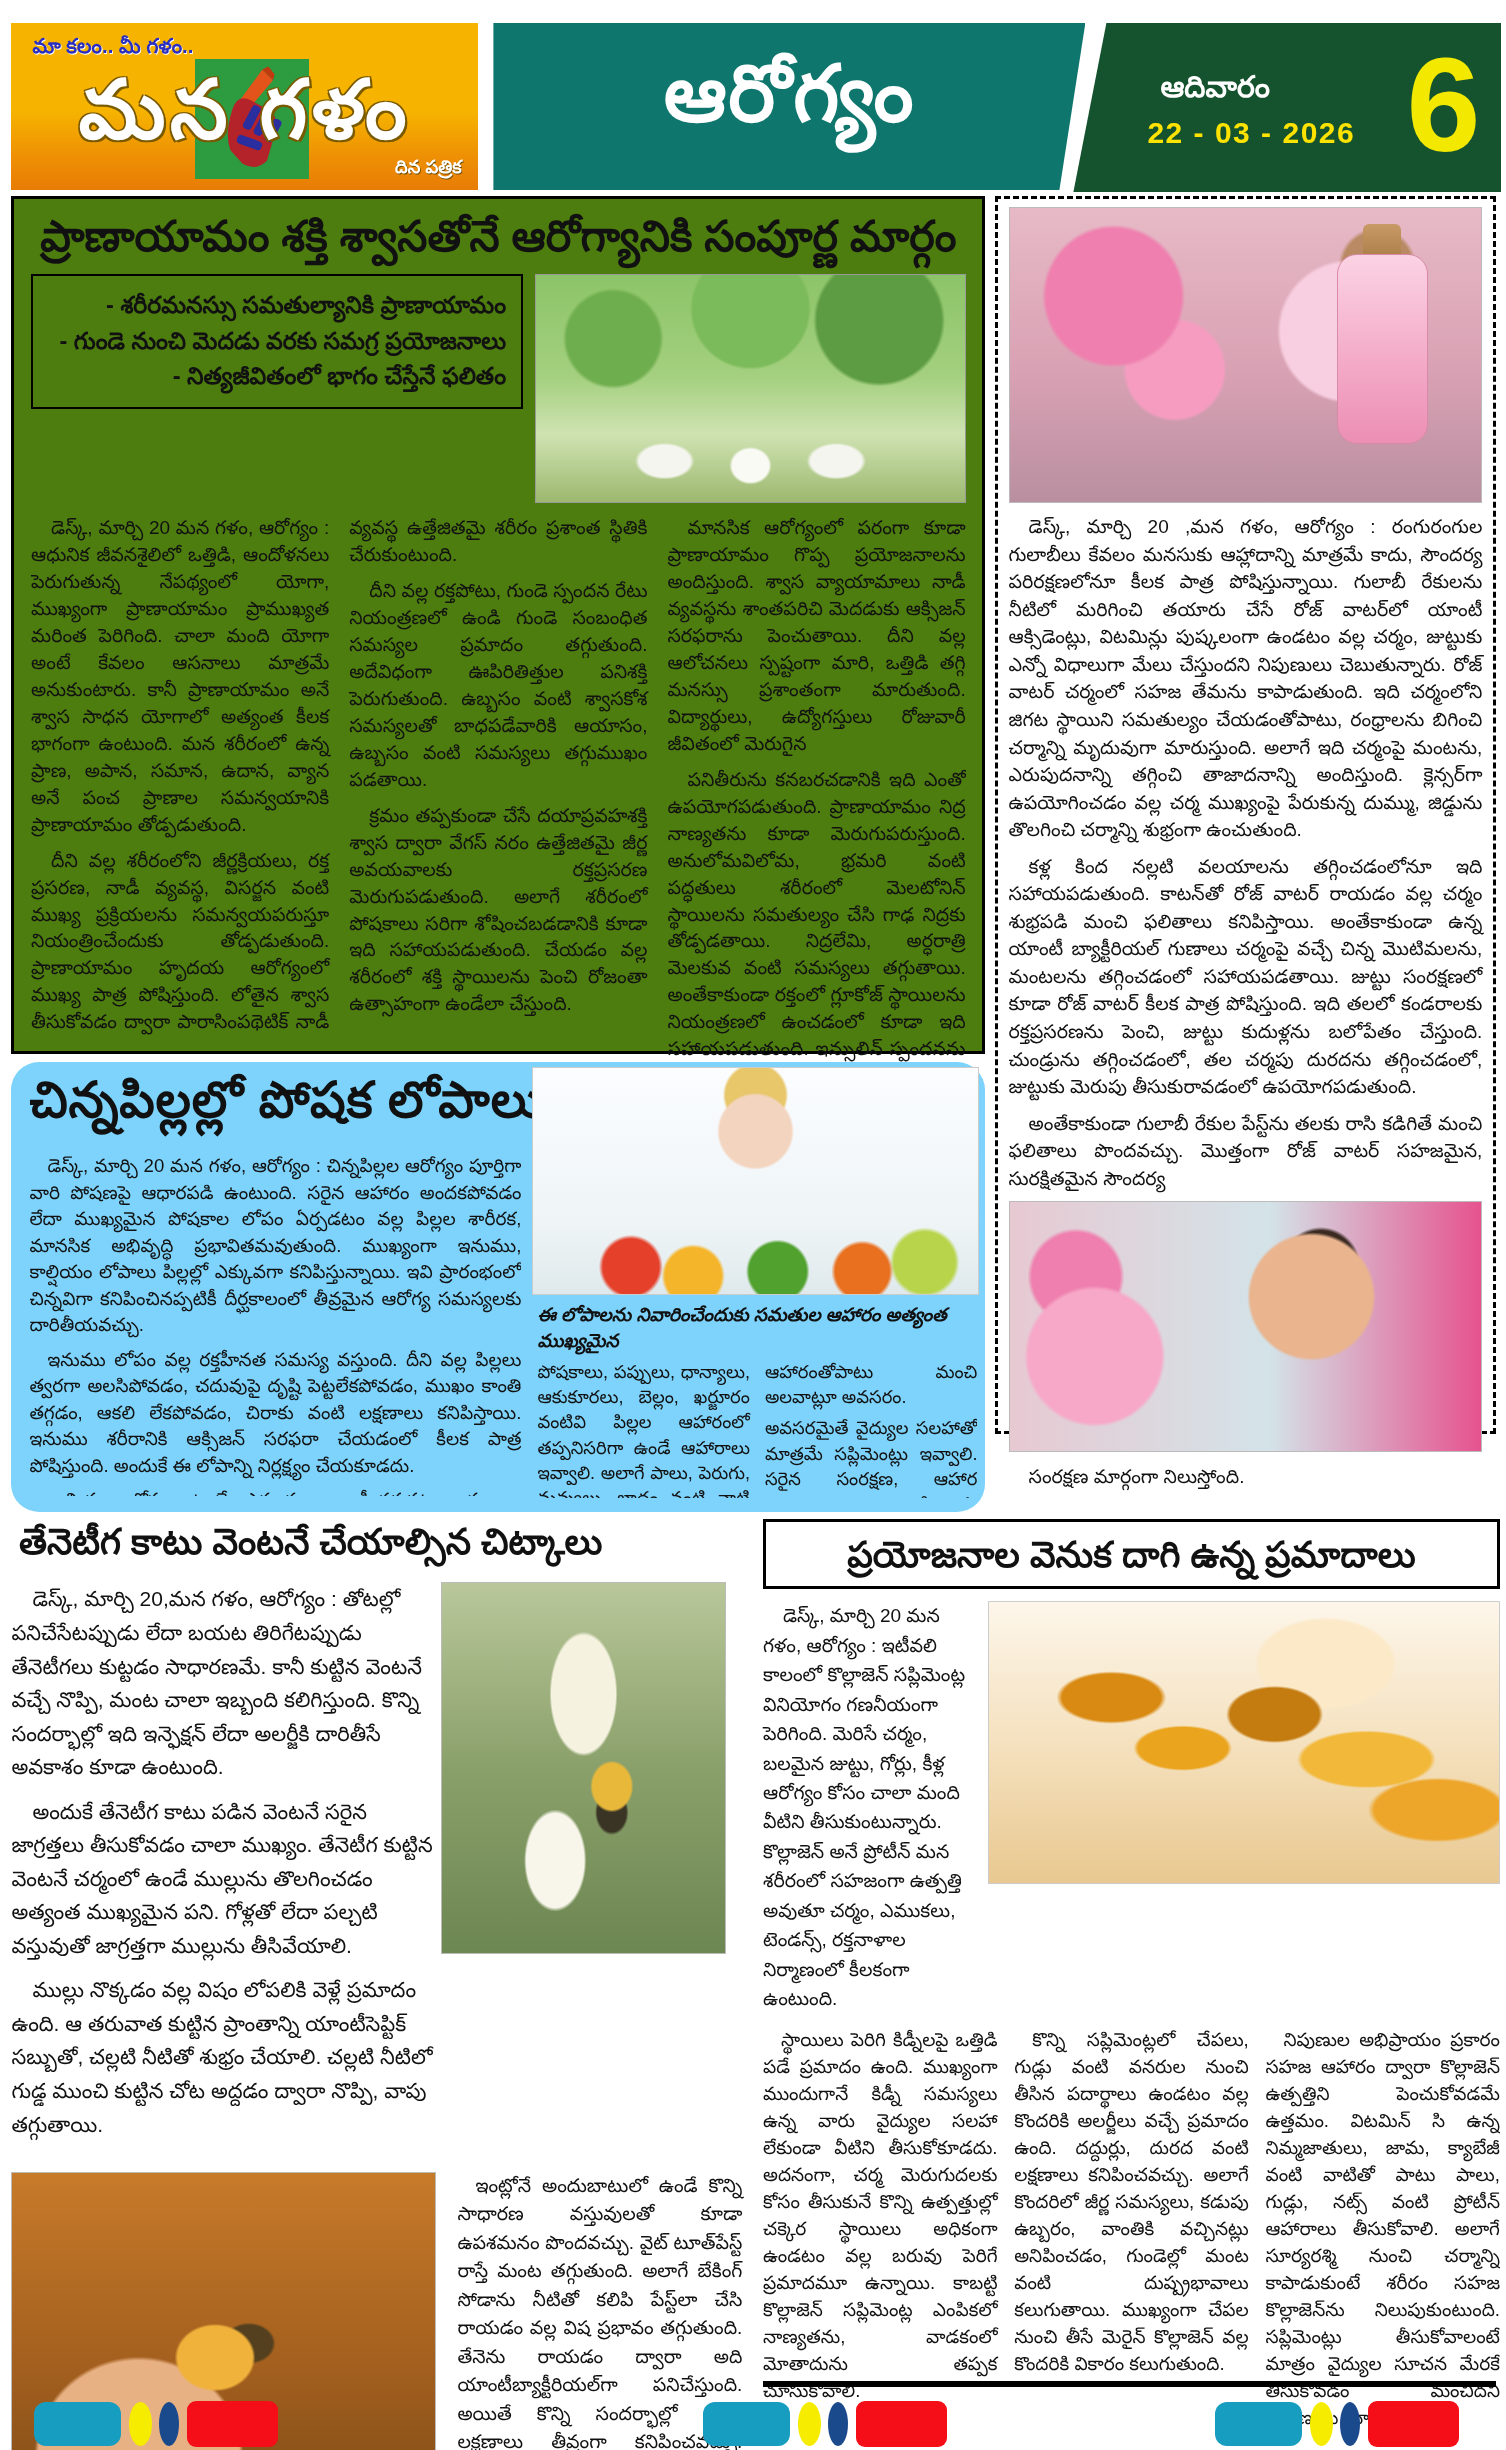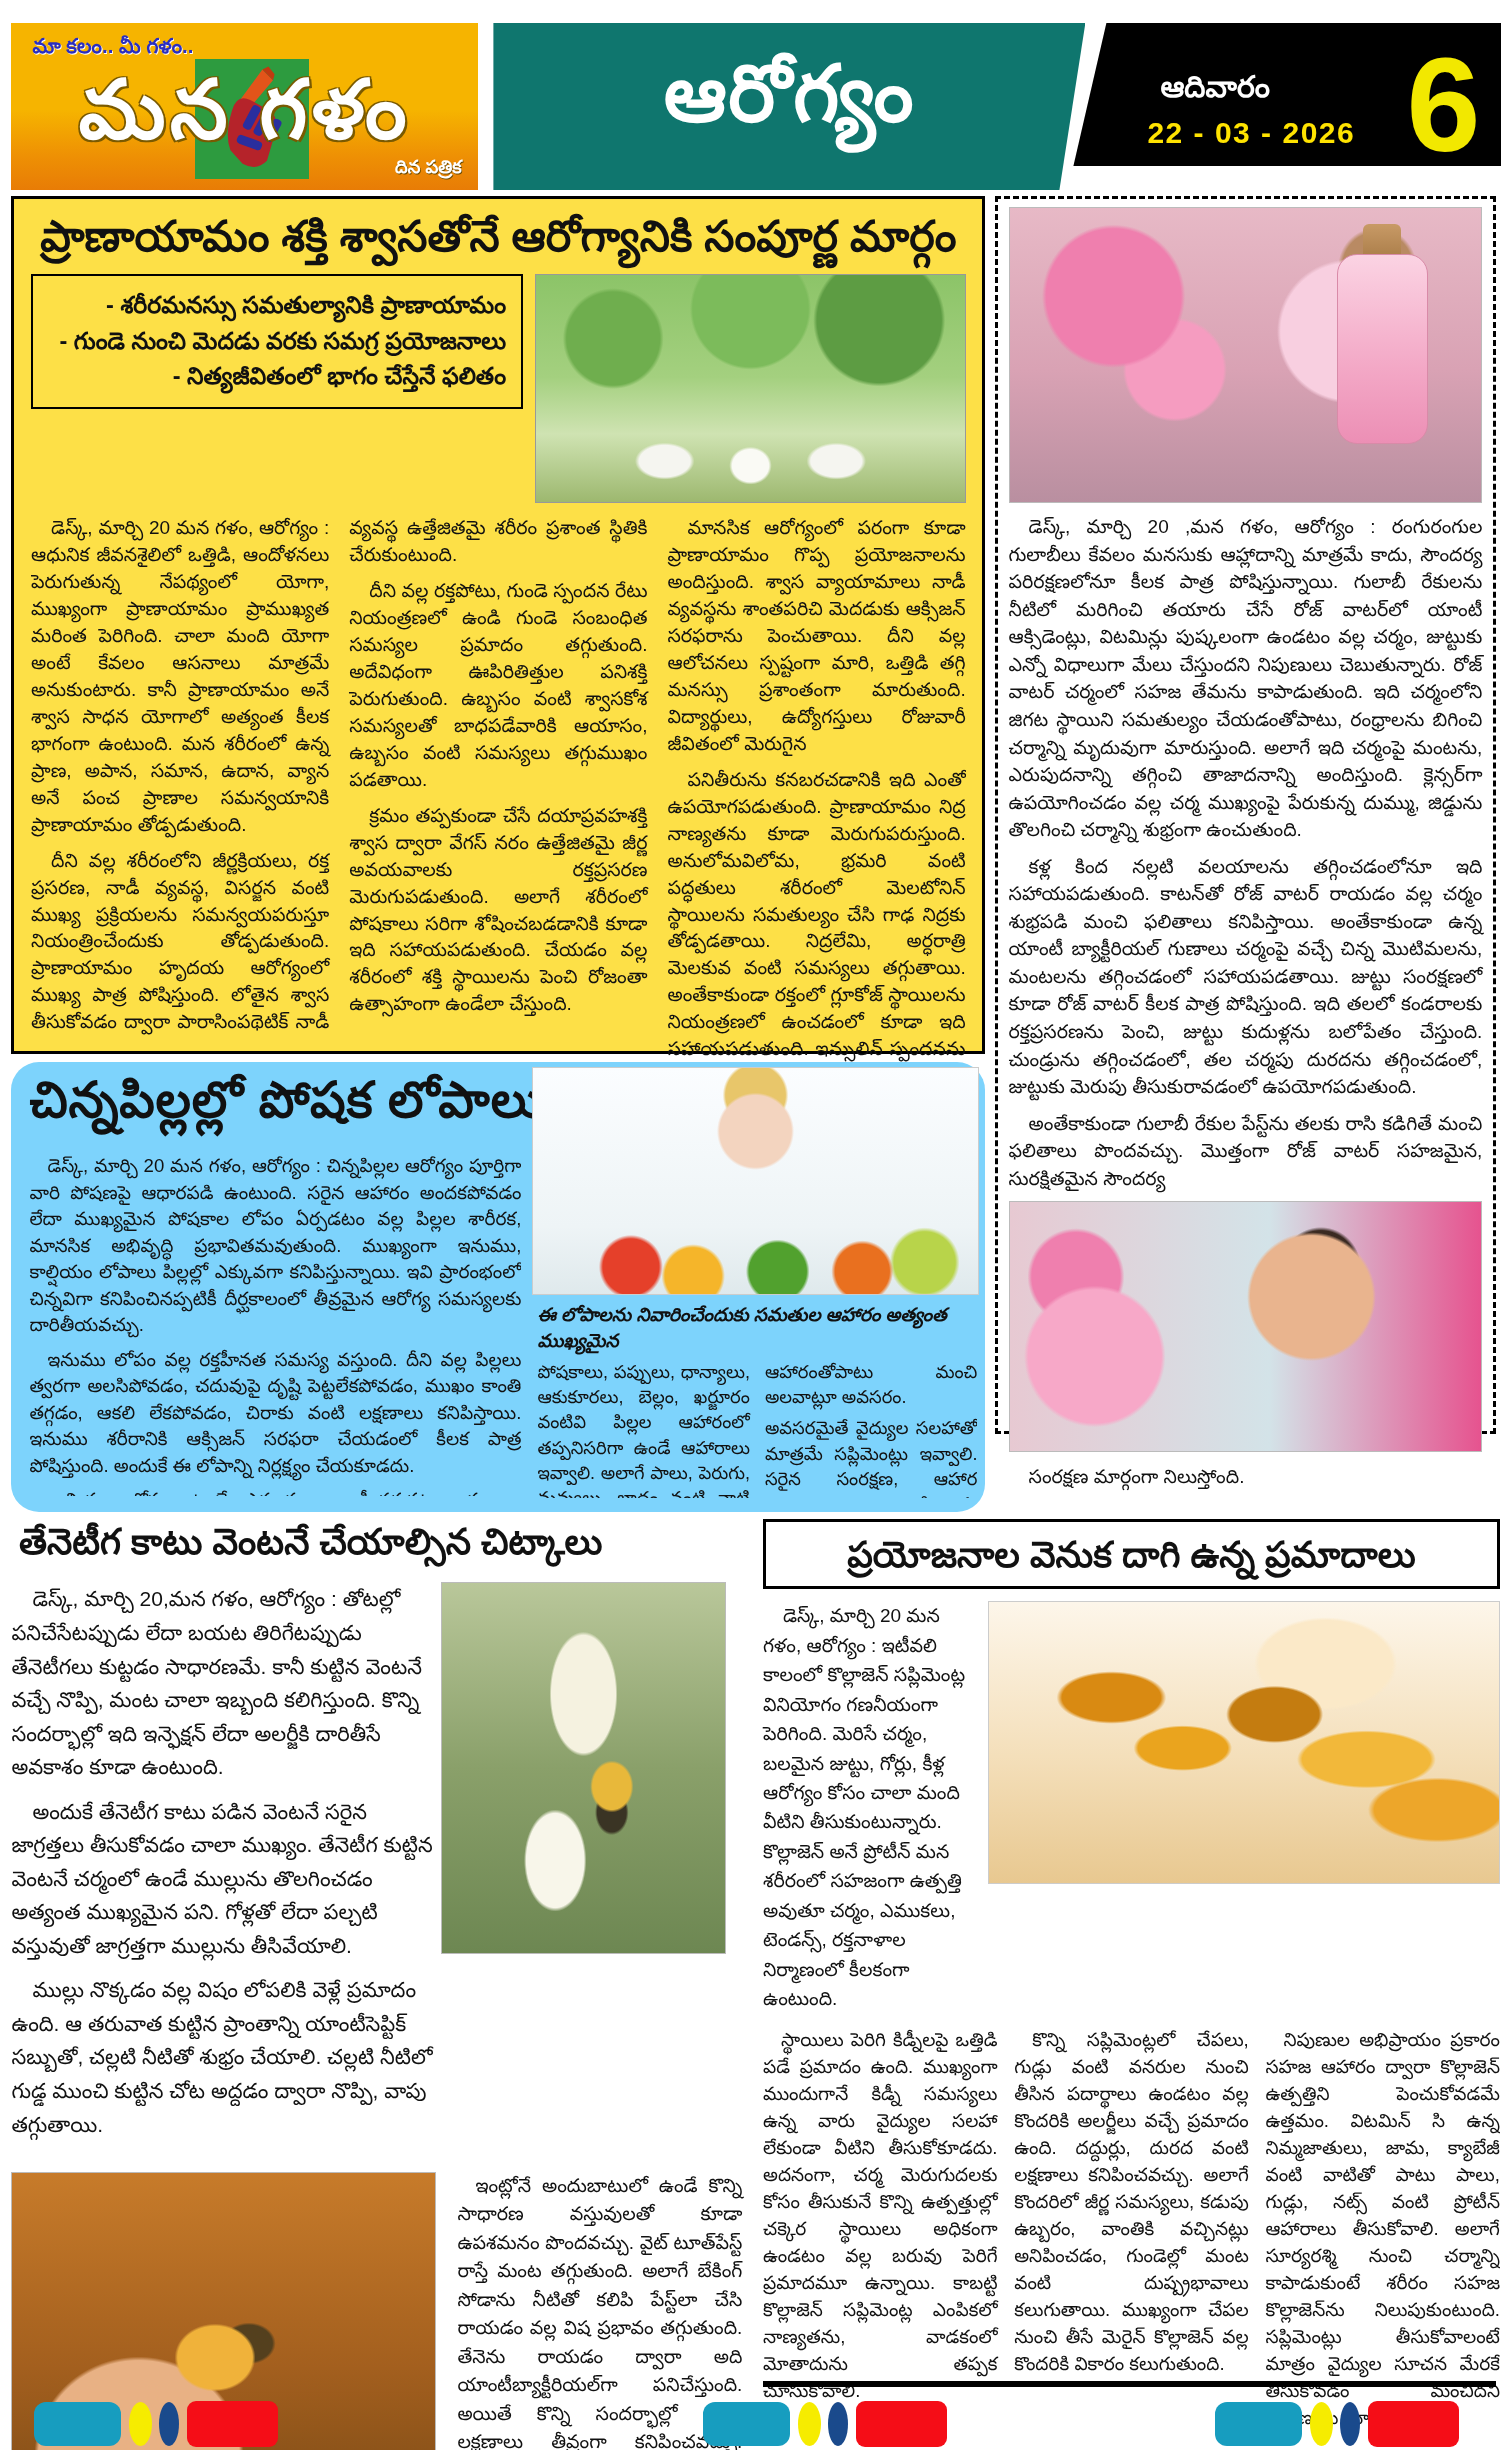--- a/index.html
+++ b/index.html
@@ -18,32 +18,32 @@
   .fist-svg { position:absolute; left:7.6px; top:6px; }
   .logo-name { position:absolute; left:0; top:30px; width:100%; text-align:center;
     font-size:82px; font-weight:900; color:#ffffff; letter-spacing:4.6px; line-height:114px;
     text-shadow:2.3px 2.3px 0 #7a5a00, -1.5px -1.5px 0 #7a5a00, 1.5px -1.5px 0 #7a5a00, -1.5px 1.5px 0 #7a5a00; }
   .logo-subtitle { position:absolute; right:16.7px; bottom:7.6px; font-size:18px; font-weight:bold;
     color:#ffffff; text-shadow:0.8px 0.8px 0 #6b4a00; }
   .section-banner { position:absolute; left:482px; top:0; width:592px; height:167px; background:#0f766e;
     clip-path:polygon(0 0,100% 0,calc(100% - 26px) 100%,0 100%);
     display:flex; align-items:center; justify-content:center; }
   .section-title { color:#ffffff; font-size:79px; font-weight:bold; letter-spacing:1.5px; padding-bottom:6px; }
-  .date-banner { position:absolute; left:1062px; top:0; width:428px; height:143px; background:#000000;
+  .date-banner { position:absolute; left:1062px; top:0; width:428px; height:169px; background:#14532d;
     clip-path:polygon(33px 0,100% 0,100% 100%,0 100%); }
   .day-label { position:absolute; left:87px; top:47px; font-size:30px; font-weight:bold; color:#ffffff; }
   .date-label { position:absolute; left:74px; top:93px; font-size:30px; font-weight:bold; color:#ffe300; letter-spacing:1.5px; }
   .page-number { position:absolute; right:21px; top:6px; font-size:133px; font-weight:bold; color:#f2e800; line-height:152px; }
 
   
   .body-text p { font-size:19px; line-height:1.44; text-align:justify; margin-bottom:10.6px; text-indent:21px; }
 
   
   .main-article { position:absolute; top:196px; left:11.4px; width:974px; height:858px;
-    border:3px solid #000; background:#fde047; padding:7.6px 16.7px; }
+    border:3px solid #000; background:#4d7c0f; padding:7.6px 16.7px; }
   .main-headline { text-align:center; font-size:43px; font-weight:800; line-height:1.25; margin-top:3px; }
   .main-toprow { display:flex; gap:12px; margin-top:10.6px; }
   .bullet-box { width:492px; border:2.3px solid #000; padding:12px 15px; align-self:flex-start;text-align:right; }
   .bullet-box div { font-size:23.5px; font-weight:bold; line-height:1.52; }
   .yoga-photo { flex:1; height:229px; border:0.8px solid #999;
     background:
       radial-gradient(circle at 18% 28%, #6fae4e 0 12%, transparent 13%),
       radial-gradient(circle at 80% 20%, #5d9c43 0 16%, transparent 17%),
       radial-gradient(circle at 50% 15%, #7cbb5b 0 20%, transparent 21%),
       radial-gradient(ellipse at 30% 82%, #f5f5f0 0 6%, transparent 7%),

